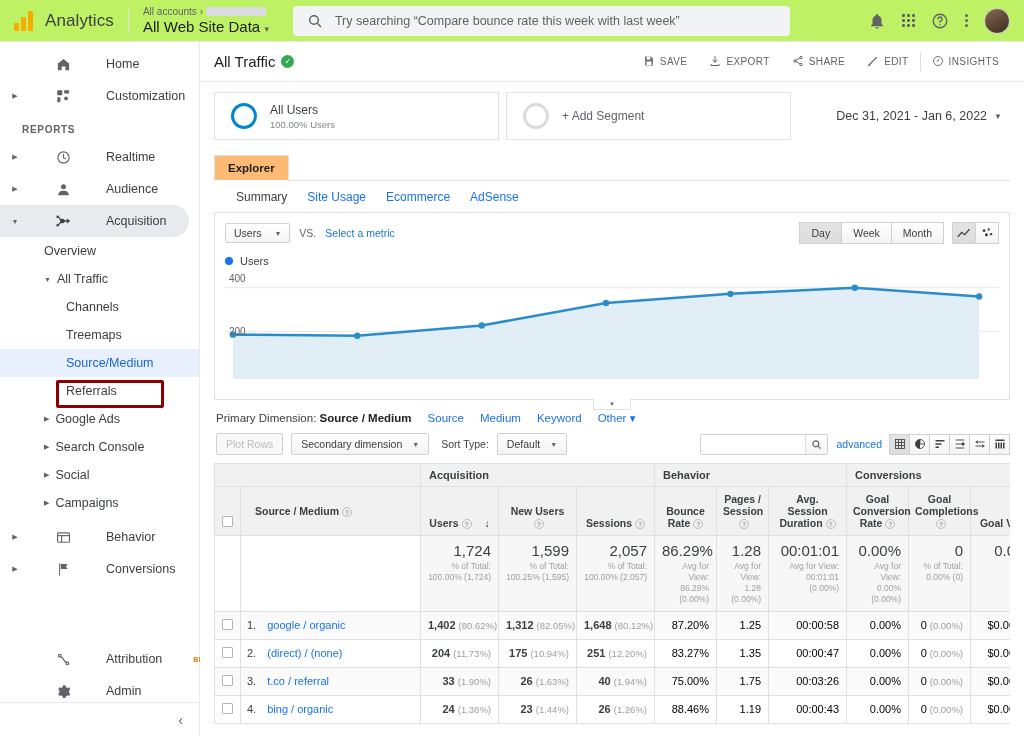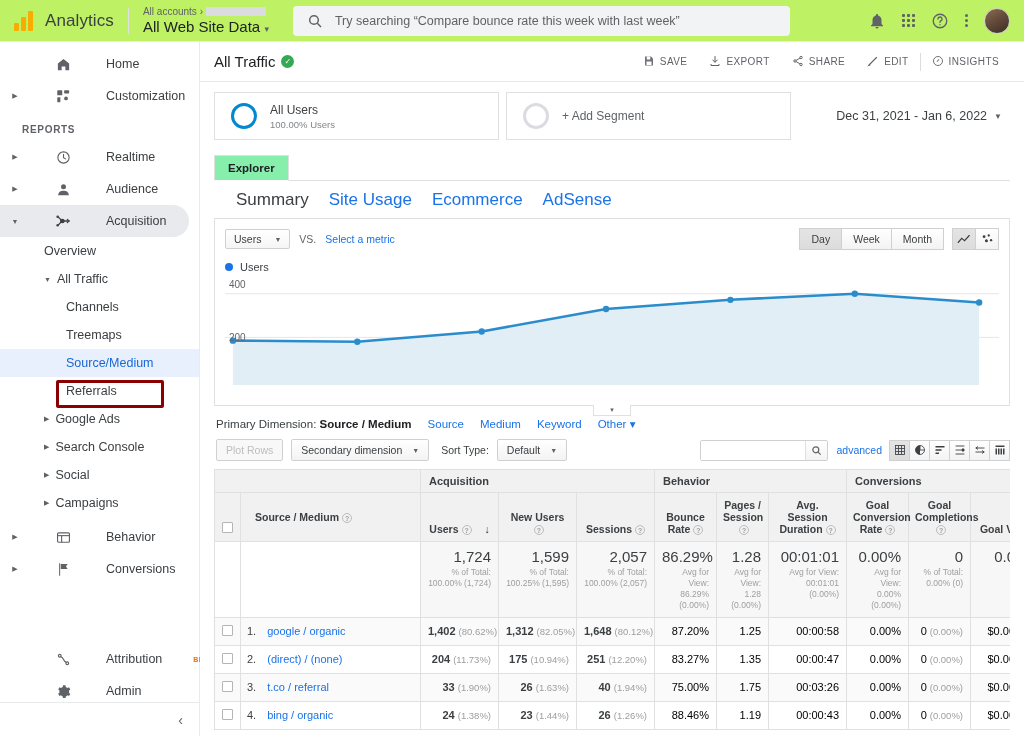--- a/index.html
+++ b/index.html
@@ -113,23 +113,23 @@
     display: flex; align-items: center; gap: 7px; padding-right: 8px;
   }
   .daterange .caret { font-size: 8px; color: #5f6368; }
 
   
   .tabs-row { margin: 14px 14px 0 14px; border-bottom: 1px solid #e0e0e0; display: flex; align-items: flex-end; }
   .tab {
     font-size: 11.5px; color: #3c4043; padding: 6px 13px; border: 1px solid #e0e0e0;
     border-bottom: none; background: #f8f9fa; cursor: pointer; position: relative; top: 1px;
   }
-  .tab.active { background: #86efac; border-bottom: 1px solid #fff; font-weight: bold; color: #202124; }
+  .tab.active { background: #fdba74; border-bottom: 1px solid #fff; font-weight: bold; color: #202124; }
   .subtabs { display: flex; gap: 20px; padding: 9px 14px 8px 22px; border-bottom: 1px solid #e0e0e0; margin: 0 14px; }
-  .subtab { font-size: 17px; color: #1a73e8; cursor: pointer; }
+  .subtab { font-size: 12px; color: #1a73e8; cursor: pointer; }
   .subtab.active { color: #3c4043; }
 
   
   .chart-panel { margin: 0 14px; border: 1px solid #e0e0e0; border-top: none; padding: 9px 10px 0 10px; position: relative; }
   .chart-ctrl { display: flex; align-items: center; }
   .metric-sel {
     border: 1px solid #d0d0d0; background: linear-gradient(#fff,#f5f5f5); border-radius: 2px;
     font-size: 10.5px; color: #3c4043; padding: 3px 8px; display: flex; align-items: center; gap: 13px; cursor: pointer;
   }
   .metric-sel .caret { font-size: 7px; color: #5f6368; }

